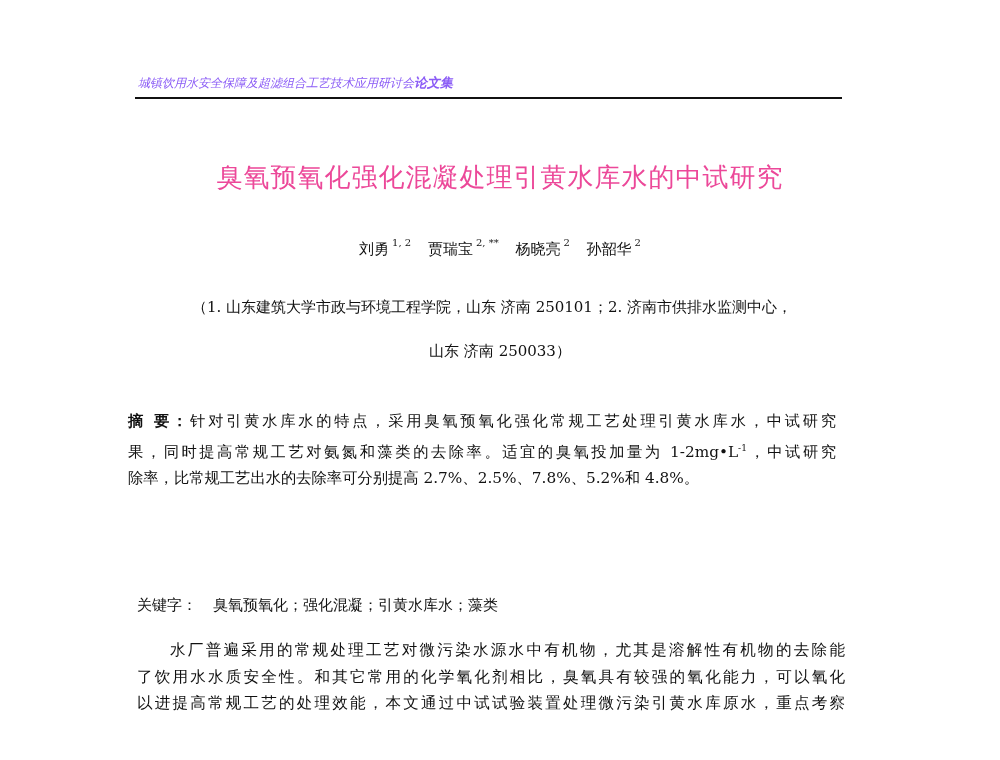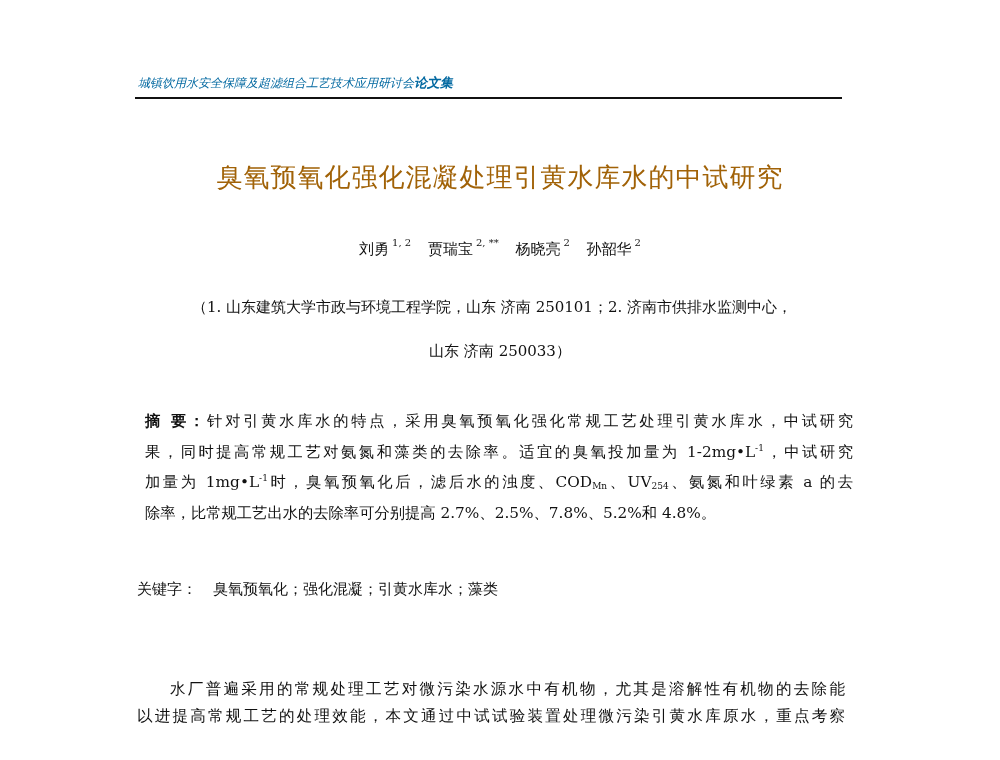--- a/index.html
+++ b/index.html
@@ -15,21 +15,21 @@
       font-family: "DejaVu Serif", "Liberation Serif", serif;
       color: #111111;
     }
     .running-header {
       position: absolute;
       left: 138px;
       top: 74px;
       font-family: "DejaVu Sans", "Liberation Sans", sans-serif;
       font-size: 12px;
       font-style: italic;
-      color: #0369a1;
+      color: #8b5cf6;
       letter-spacing: 0px;
       white-space: nowrap;
     }
     .running-header .bold {
       font-weight: bold;
       font-size: 13px;
     }
     .header-rule {
       position: absolute;
       left: 135px;
@@ -40,21 +40,21 @@
     }
     .title {
       position: absolute;
       left: 0;
       width: 1000px;
       top: 160px;
       text-align: center;
       font-family: "DejaVu Sans", "Liberation Sans", sans-serif;
       font-size: 26px;
       letter-spacing: 1px;
-      color: #a16207;
+      color: #ec4899;
     }
     .authors {
       position: absolute;
       left: 0;
       width: 1000px;
       top: 240px;
       text-align: center;
       font-size: 15px;
       white-space: nowrap;
     }
@@ -74,21 +74,21 @@
       width: 1000px;
       text-align: center;
       font-size: 15px;
       white-space: nowrap;
     }
     .affil-1 { top: 298px; left: -8px; }
     .affil-2 { top: 342px; }
 
     .abstract {
       position: absolute;
-      left: 145px;
+      left: 128px;
       top: 408px;
       width: 708px;
       font-size: 15.3px;
       line-height: 26.5px;
       text-align: justify;
     }
     .abstract .line {
       display: block;
       white-space: nowrap;
       text-align-last: justify;
@@ -104,21 +104,21 @@
       font-size: 9px;
       vertical-align: -2px;
     }
     sup.s {
       font-size: 9px;
       vertical-align: 6px;
     }
     .keywords {
       position: absolute;
       left: 137px;
-      top: 580px;
+      top: 596px;
       font-family: Liberation Sans, sans-serif;
       font-size: 15px;
       white-space: nowrap;
     }
     .keywords .kw-label {
       margin-right: 16px;
     }
     .body {
       position: absolute;
       left: 137px;
@@ -128,21 +128,20 @@
       line-height: 26.5px;
     }
     .body .line {
       display: block;
       white-space: nowrap;
       text-align: justify;
       text-align-last: justify;
     }
     .body .line.indent {
       padding-left: 33px;
-      margin-top: 39px;
     }
   </style>
 </head>
 <body>
 
 <div class="running-header">
   <span>城镇饮用水安全保障及超滤组合工艺技术应用研讨会</span><span class="bold">论文集</span>
 </div>
 <div class="header-rule"></div>
 
@@ -154,24 +153,24 @@
   <span class="author"><span>杨晓亮</span><sup>2</sup></span>
   <span class="author"><span>孙韶华</span><sup>2</sup></span>
 </div>
 
 <div class="affil-line affil-1">（1. 山东建筑大学市政与环境工程学院，山东  济南  250101；2. 济南市供排水监测中心，</div>
 <div class="affil-line affil-2">山东  济南  250033）</div>
 
 <div class="abstract">
   <span class="line"><span class="label-bold">摘  要：</span><span>针对引黄水库水的特点，采用臭氧预氧化强化常规工艺处理引黄水库水，中试研究</span></span>
   <span class="line"><span>果，同时提高常规工艺对氨氮和藻类的去除率。适宜的臭氧投加量为 1-2mg•L</span><sup class="s">-1</sup><span>，中试研究</span></span>
-  <span class="line"><span>加量为 1mg•L</span><sup class="s">-1</sup><span>时，臭氧预氧化后，滤后水的浊度、COD</span><sub class="s">Mn</sub><span>、UV</span><sub class="s">254</sub><span>、氨氮和叶绿素 a 的去</span></span>
   <span class="line last">除率，比常规工艺出水的去除率可分别提高 2.7%、2.5%、7.8%、5.2%和 4.8%。</span>
 </div>
 
 <div class="keywords">
   <span class="kw-label">关键字：</span><span>臭氧预氧化</span><span>；</span><span>强化混凝</span><span>；</span><span>引黄水库水</span><span>；</span><span>藻类</span>
 </div>
 
 <div class="body">
   <span class="line indent">水厂普遍采用的常规处理工艺对微污染水源水中有机物，尤其是溶解性有机物的去除能</span>
+  <span class="line">了饮用水水质安全性。和其它常用的化学氧化剂相比，臭氧具有较强的氧化能力，可以氧化</span>
   <span class="line">以进提高常规工艺的处理效能，本文通过中试试验装置处理微污染引黄水库原水，重点考察</span>
 </div>
 
 </body></html>

